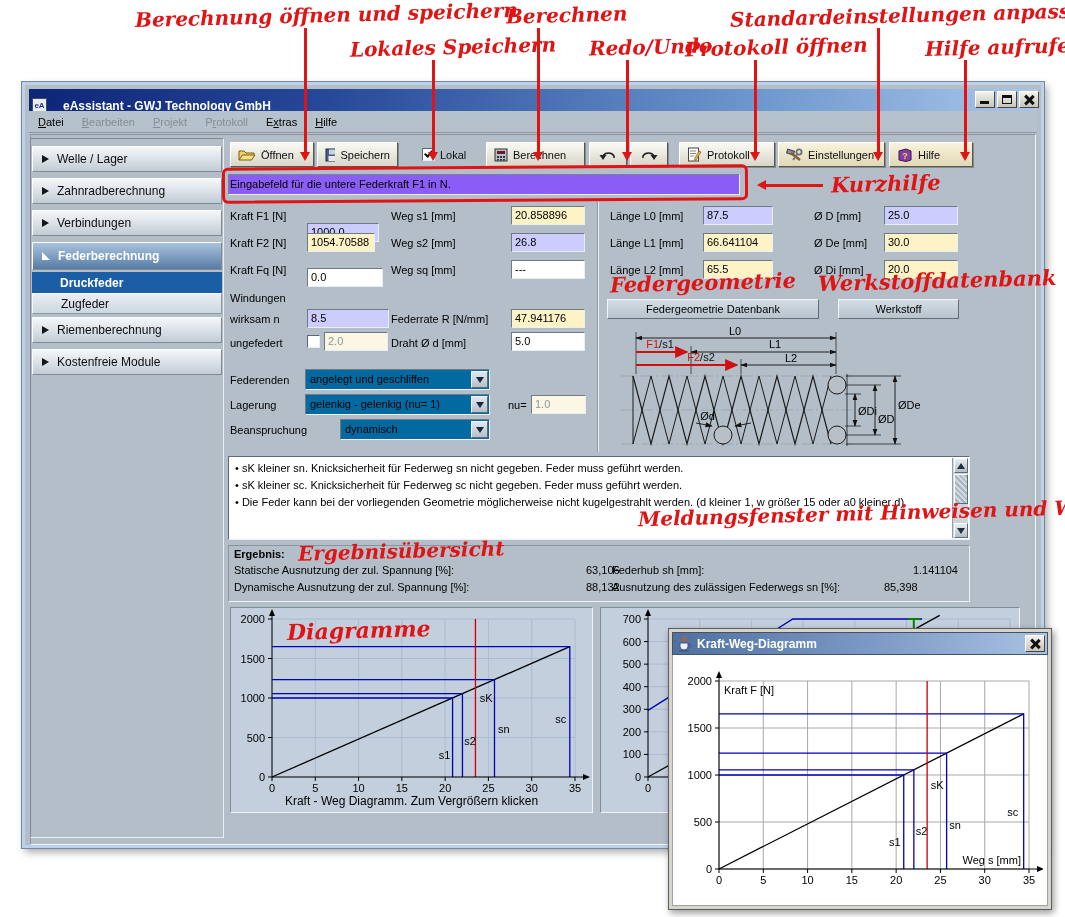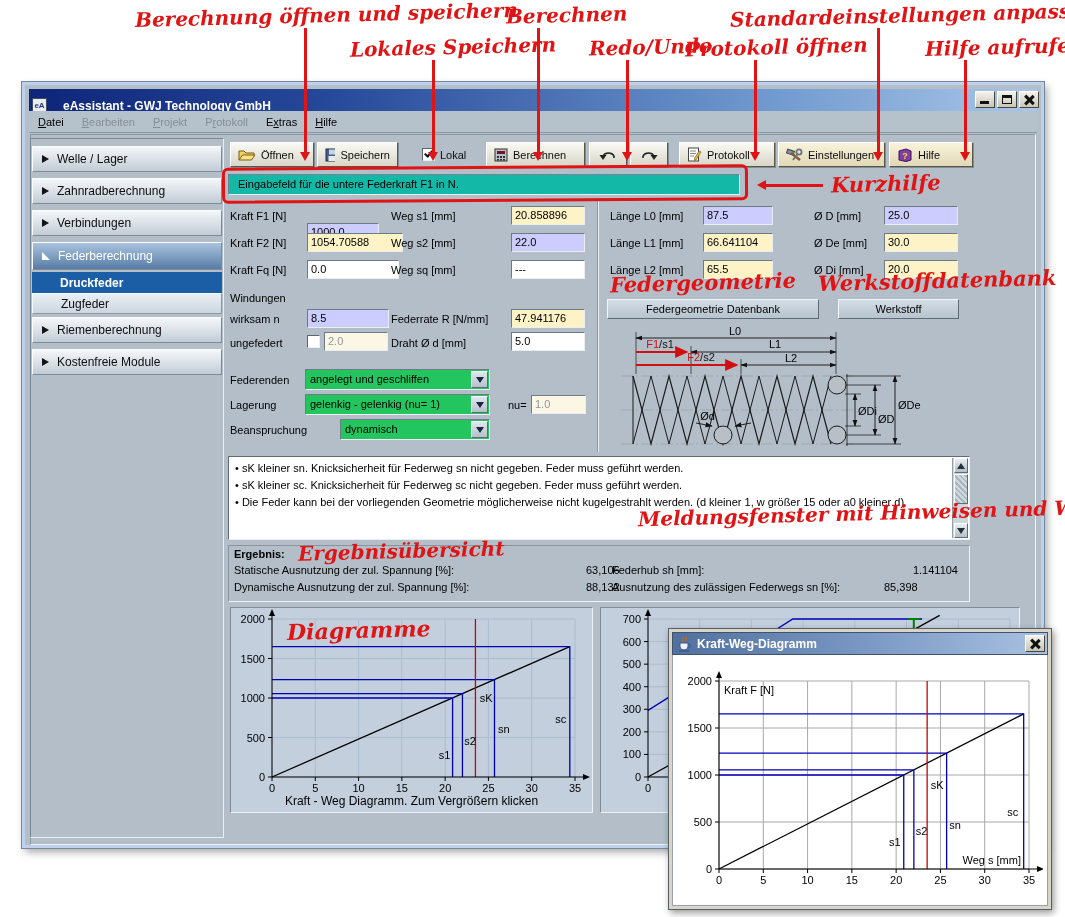--- a/index.html
+++ b/index.html
@@ -32,49 +32,49 @@
   .content{position:absolute;left:5px;top:49px;width:1006px;height:711px;background:#b3bec8;
        border:1px solid;border-color:#8c98a2 #eef2f6 #eef2f6 #8c98a2}
 
   
   .sidebar{position:absolute;left:30px;top:138px;width:194px;height:700px;background:#b3bec8;
        border:1px solid;border-color:#7d8993 #e9eef2 #e9eef2 #7d8993}
   .navitem{position:absolute;left:32px;width:190px;height:26px;font-size:12px;color:#0d0d0d;
        display:flex;align-items:center;gap:8px;padding-left:9px;
        background:linear-gradient(#f4f7fa,#c2ccd6);
        border:1px solid;border-color:#fbfdfe #7e8a96 #7e8a96 #fbfdfe;white-space:nowrap}
-  .navitem.exp{background:linear-gradient(#a9c3de,#587ca6);color:#fff;font-weight:normal}
+  .navitem.exp{background:linear-gradient(#a9c3de,#587ca6);color:#fff;font-weight:bold}
   .navchild{position:absolute;left:32px;width:190px;height:21px;font-size:12px;
        display:flex;align-items:center;padding-left:28px;white-space:nowrap}
   .navchild.sel{background:#1b5ea6;color:#fff;font-weight:bold}
   .navchild.plain{background:linear-gradient(#e9eef3,#cdd7e0);color:#0d0d0d;
        border:1px solid;border-color:#f6f9fb #8c98a2 #8c98a2 #f6f9fb}
   .tri-r{width:0;height:0;border-left:7px solid #141414;border-top:4px solid transparent;border-bottom:4px solid transparent}
   .tri-e{width:0;height:0;border-bottom:8px solid #fff;border-right:8px solid transparent}
 
   
   .btn{position:absolute;top:142px;height:25px;display:flex;align-items:center;gap:5px;padding:0 7px;
        font-size:11px;color:#0d0d0d;background:linear-gradient(#fafaf5,#d8d6c8);
        border:1px solid;border-color:#fff #585848 #585848 #fff;box-shadow:1px 1px 0 rgba(70,80,90,.45);white-space:nowrap}
   .btn.cream{background:linear-gradient(#f8f3dc,#e0d8b6)}
   .cb{width:13px;height:13px;background:#fff;border:1px solid;border-color:#5a6670 #e8eef2 #e8eef2 #5a6670;position:relative;flex:none}
   .cb .tick{position:absolute;left:3px;top:0;width:5px;height:8px;border-right:2px solid #111;border-bottom:2px solid #111;transform:rotate(40deg)}
 
   
-  .quickhelp{position:absolute;left:228px;top:174px;width:512px;height:21px;background:#14b8a6;
-       border:1px solid;border-color:#77838e #e9eef2 #e9eef2 #77838e;font-size:11px;line-height:19px;padding-left:9px;white-space:nowrap}
+  .quickhelp{position:absolute;left:228px;top:174px;width:512px;height:21px;background:#8b5cf6;
+       border:1px solid;border-color:#77838e #e9eef2 #e9eef2 #77838e;font-size:11px;line-height:19px;padding-left:1px;white-space:nowrap}
 
   
   .lbl{position:absolute;font-size:11px;white-space:nowrap}
   .inp{position:absolute;height:19px;border:1px solid;border-color:#6e7a84 #e9eef2 #e9eef2 #6e7a84;
        background:#fff;font-size:11px;line-height:17px;padding:0 3px;white-space:nowrap;overflow:hidden}
   .inp.lav{background:#ccccff}
   .inp.yel{background:#fdf3c6}
   .inp.dis{color:#8e959c;background:#fbf7e4}
-  .combo{position:absolute;height:21px;border:1px solid;border-color:#6e7a84 #eef2f6 #eef2f6 #6e7a84;background:#22c55e;font-size:11px}
+  .combo{position:absolute;height:21px;border:1px solid;border-color:#6e7a84 #eef2f6 #eef2f6 #6e7a84;background:#0369a1;font-size:11px}
   .combo-val{position:absolute;left:4px;top:3px;white-space:nowrap}
   .combo-btn{position:absolute;right:1px;top:1px;bottom:1px;width:17px;
        background:linear-gradient(#e0e8ef,#b4c0ca);border:1px solid;border-color:#f4f8fa #5f6b75 #5f6b75 #f4f8fa;
        display:flex;align-items:center;justify-content:center}
   .tri-d{width:0;height:0;border:4px solid transparent;border-top:6px solid #18283a;margin-top:5px}
   .smallbtn{position:absolute;height:20px;font-size:11px;text-align:center;
        background:linear-gradient(#d3dde6,#b7c3cd);border:1px solid;border-color:#f2f6f9 #5f6b75 #5f6b75 #f2f6f9;line-height:18px}
   .vsep{position:absolute;width:2px;border-left:1px solid #8d99a3;border-right:1px solid #e8eef2}
 
   
@@ -255,26 +255,26 @@
     </div>
 
   <div class="quickhelp">Eingabefeld für die untere Federkraft F1 in N.</div>
 
   <div class="lbl" style="left:230px;top:210px">Kraft F1 [N]</div>
   <div class="inp lav" style="left:307px;top:223px;width:72px">1000.0</div>
   <div class="lbl" style="left:391px;top:210px">Weg s1 [mm]</div>
   <div class="inp yel" style="left:511px;top:206px;width:74px">20.858896</div>
 
   <div class="lbl" style="left:230px;top:237px">Kraft F2 [N]</div>
-  <div class="inp yel" style="left:307px;top:233px;width:96px">1054.70588</div>
+  <div class="inp yel" style="left:307px;top:233px;width:68px">1054.70588</div>
   <div class="lbl" style="left:391px;top:237px">Weg s2 [mm]</div>
-  <div class="inp lav" style="left:511px;top:233px;width:74px">22.0</div>
+  <div class="inp lav" style="left:511px;top:233px;width:74px">26.8</div>
 
   <div class="lbl" style="left:230px;top:264px">Kraft Fq [N]</div>
-  <div class="inp" style="left:307px;top:260px;width:92px">0.0</div>
+  <div class="inp" style="left:307px;top:268px;width:76px">0.0</div>
   <div class="lbl" style="left:391px;top:264px">Weg sq [mm]</div>
   <div class="inp" style="left:511px;top:260px;width:74px">---</div>
 
   <div class="lbl" style="left:230px;top:292px">Windungen</div>
 
   <div class="lbl" style="left:230px;top:313px">wirksam n</div>
   <div class="inp lav" style="left:307px;top:309px;width:82px">8.5</div>
   <div class="lbl" style="left:391px;top:313px">Federrate R [N/mm]</div>
   <div class="inp yel" style="left:511px;top:309px;width:74px">47.941176</div>
 

